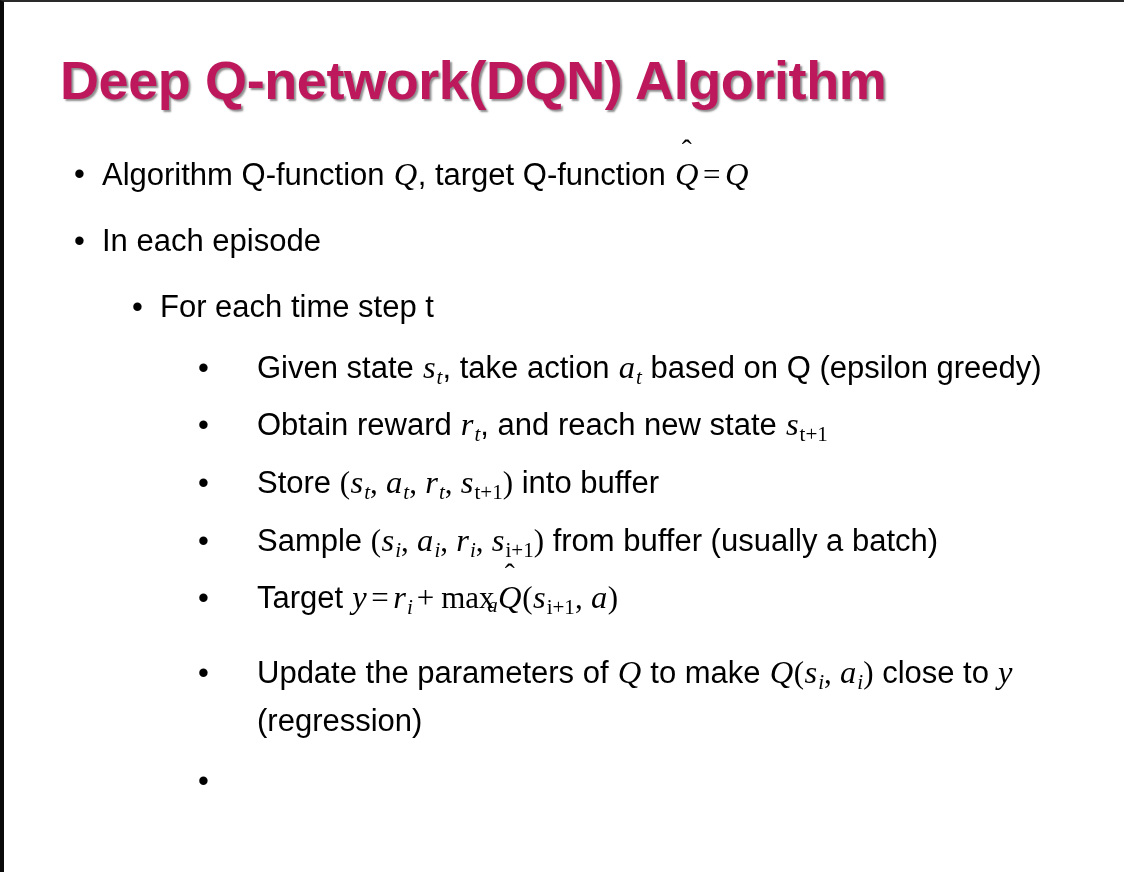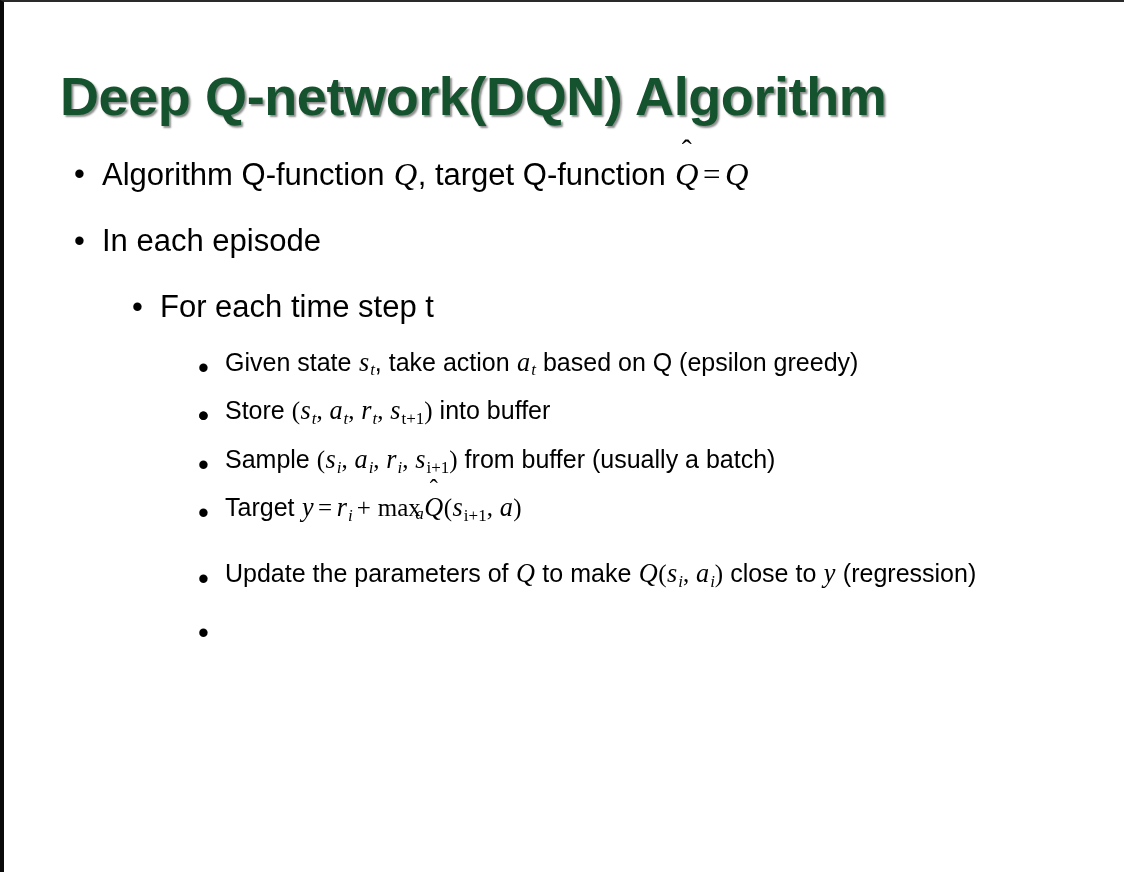--- a/index.html
+++ b/index.html
@@ -17,27 +17,27 @@
     color: #000000;
     box-sizing: border-box;
     border-left: 4px solid #0a0a0a;
     border-top: 2px solid #2a2a2a;
   }
 
   
   #title {
     position: absolute;
     left: 56px;
-    top: 64px;
+    top: 48px;
     width: 1010px;
     font-size: 54px;
     font-weight: 700;
     letter-spacing: -0.4px;
     line-height: 1.12;
-    color: #14532d;
+    color: #be185d;
     text-shadow: 2px 2px 2px rgba(0,0,0,0.45);
     white-space: nowrap;
   }
 
   
   #body {
     position: absolute;
     left: 0;
     top: 148px;
     width: 1124px;
@@ -67,21 +67,21 @@
   .lvl1 .bullet-text { font-size: 31px; }
 
   
   .lvl2 { padding-left: 156px; margin-bottom: 14px; }
   .lvl2 .bullet-dot { left: 128px; }
   .lvl2 .bullet-text { font-size: 31px; }
 
   
   .lvl3 { padding-left: 221px; padding-right: 30px; margin-bottom: 9px; }
   .lvl3 .bullet-dot { left: 194px; }
-  .lvl3 .bullet-text { font-size: 25px; line-height: 1.46; }
+  .lvl3 .bullet-text { font-size: 31px; line-height: 1.46; margin-left: 32px; }
 
   
   .mi {
     font-family: "Liberation Serif", "DejaVu Serif", serif;
     font-style: italic;
     font-size: 1.05em;
     padding: 0 0.5px;
   }
   .mo {
     font-family: "Liberation Serif", "DejaVu Serif", serif;
@@ -166,20 +166,21 @@
       <span class="bullet-text">For each time step t</span>
     </div>
 
     <div class="bullet-row lvl3">
       <span class="bullet-dot">•</span>
       <span class="bullet-text"><span>Given state </span><span class="mi">s</span><span class="msub">t</span><span>, take action </span><span class="mi">a</span><span class="msub">t</span><span> based on Q (epsilon greedy)</span></span>
     </div>
 
     <div class="bullet-row lvl3">
       <span class="bullet-dot">•</span>
+      <span class="bullet-text"><span>Obtain reward </span><span class="mi">r</span><span class="msub">t</span><span>, and reach new state </span><span class="mi">s</span><span class="msub"><span class="up">t+1</span></span></span>
     </div>
 
     <div class="bullet-row lvl3">
       <span class="bullet-dot">•</span>
       <span class="bullet-text"><span>Store </span><span class="mtxt">(</span><span class="mi">s</span><span class="msub">t</span><span class="mtxt">,&nbsp;</span><span class="mi">a</span><span class="msub">t</span><span class="mtxt">,&nbsp;</span><span class="mi">r</span><span class="msub">t</span><span class="mtxt">,&nbsp;</span><span class="mi">s</span><span class="msub"><span class="up">t+1</span></span><span class="mtxt">)</span><span> into buffer</span></span>
     </div>
 
     <div class="bullet-row lvl3">
       <span class="bullet-dot">•</span>
       <span class="bullet-text"><span>Sample </span><span class="mtxt">(</span><span class="mi">s</span><span class="msub">i</span><span class="mtxt">,&nbsp;</span><span class="mi">a</span><span class="msub">i</span><span class="mtxt">,&nbsp;</span><span class="mi">r</span><span class="msub">i</span><span class="mtxt">,&nbsp;</span><span class="mi">s</span><span class="msub"><span class="up">i+1</span></span><span class="mtxt">)</span><span> from buffer (usually a batch)</span></span>

